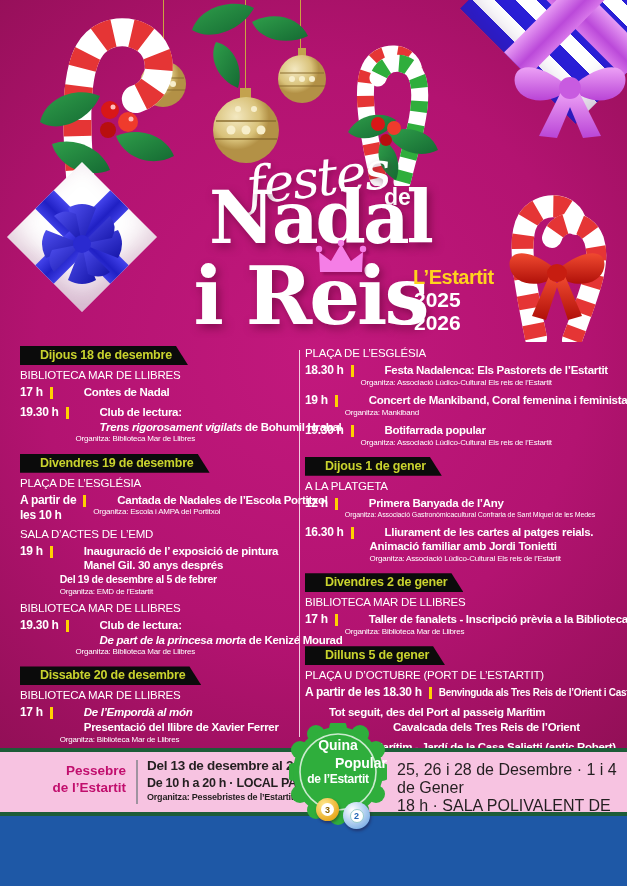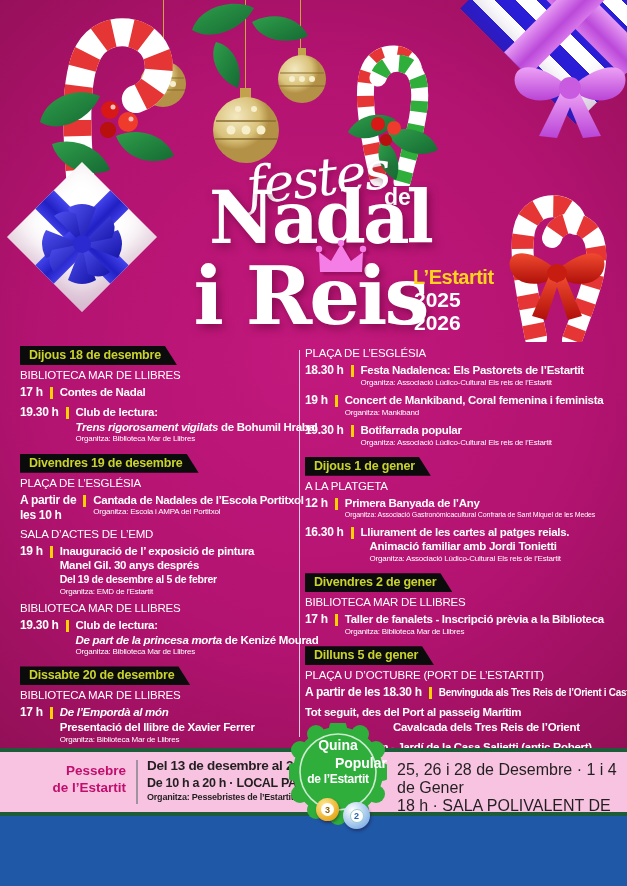--- a/index.html
+++ b/index.html
@@ -31,29 +31,29 @@
   .t-year{position:absolute;left:414px;font-size:21px;font-weight:bold;letter-spacing:0px;}
   .t-y1{top:288px;} .t-y2{top:311px;}
   
   .col{position:absolute;top:343px;}
   .col-left{left:20px;width:276px;}
   .col-right{left:305px;width:315px;}
   .col-divider{position:absolute;left:299px;top:350px;width:1px;height:387px;background:rgba(255,235,245,.85);}
   .section{margin-bottom:8px;}
   .banner-row{margin:2px 0 3px;}
   .banner{display:inline-block;background:#0b0b0b;color:#c9d32e;font-weight:bold;font-size:12.5px;
-    padding:2px 16px 3px 9px;clip-path:polygon(0 0,calc(100% - 12px) 0,100% 100%,0 100%);letter-spacing:-0.2px;}
+    padding:2px 16px 3px 20px;clip-path:polygon(0 0,calc(100% - 12px) 0,100% 100%,0 100%);letter-spacing:-0.2px;}
   .loc{font-size:11.5px;letter-spacing:-0.2px;margin:4px 0 2px;color:#ffffff;}
   .event{display:flex;margin:4px 0 5px;}
   .time{flex:none;font-weight:bold;font-size:12px;line-height:1.25;white-space:pre-line;letter-spacing:-0.3px;}
   .tbar{flex:none;width:3px;height:12px;background:#ffd100;margin:2px 7px 0 7px;}
   .content{flex:1;min-width:0;}
   .plain{margin:5px 0;}
   .ln{line-height:1.28;white-space:nowrap;}
-  .ln.bold{font-size:11.5px;font-weight:bold;letter-spacing:-0.3px;}
+  .ln.bold{font-size:11.5px;font-weight:bold;letter-spacing:-0.3px;margin-left:24px;}
   .ln.boldsm{font-size:10px;font-weight:bold;letter-spacing:-0.3px;line-height:1.5;}
   .ln.sub{font-size:10.5px;font-weight:bold;letter-spacing:-0.3px;}
   .ln.org{font-size:8px;letter-spacing:-0.2px;}
   .ln.orgsm{font-size:7px;letter-spacing:-0.1px;}
   .ln .it{font-style:italic;}
   .ln.ind{margin-left:9px;}
   .ln.ind2{margin-left:88px;}
   
   .stripe{position:absolute;left:0;width:627px;height:4px;background:#1d5c38;}
   .stripe-top{top:748px;} .stripe-bottom{top:812px;}

